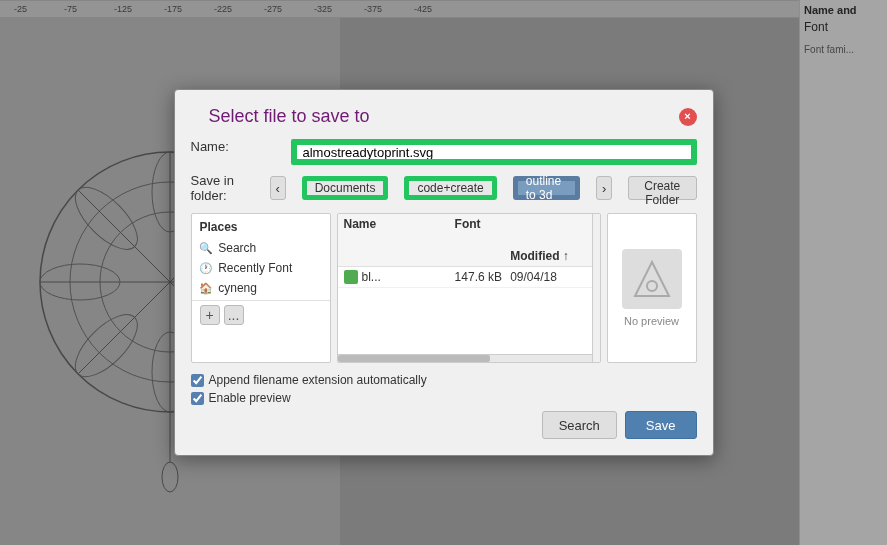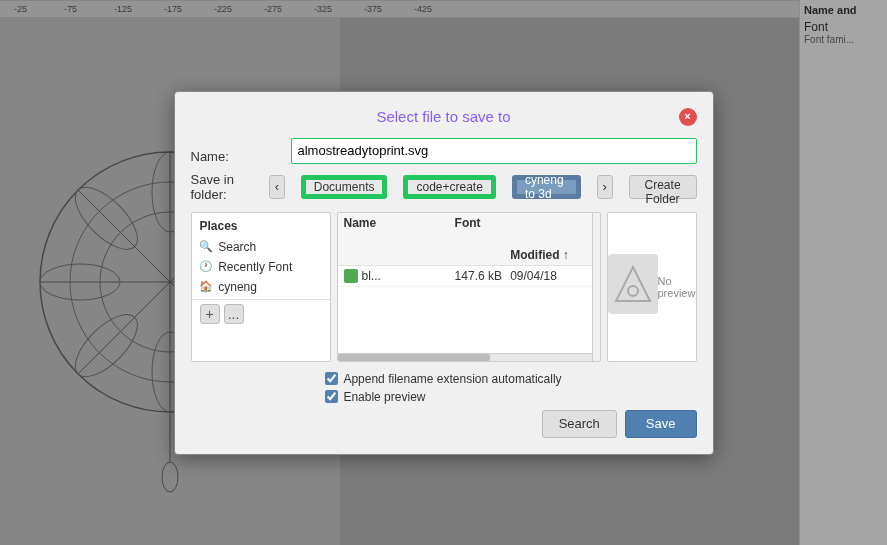--- a/index.html
+++ b/index.html
@@ -68,24 +68,23 @@
     }
 
     .dialog-titlebar {
       display: flex;
       justify-content: space-between;
       align-items: center;
       margin-bottom: 12px;
     }
 
     .dialog-title {
-      font-size: 15px;
-      color: #8b5cf6;
+      font-size: 18px;
+      color: #701a75;
       flex: 1;
-      text-align: center;
     }
 
     .close-btn {
       width: 18px;
       height: 18px;
       background: #e05050;
       border-radius: 50%;
       border: none;
       cursor: pointer;
       display: flex;
@@ -93,34 +92,34 @@
       justify-content: center;
       color: white;
       font-size: 11px;
       font-weight: bold;
       line-height: 1;
     }
 
     
     .form-row {
       display: flex;
-      align-items: flex-end;
+      align-items: flex-start;
       margin-bottom: 8px;
     }
 
     .form-label {
       width: 100px;
       font-size: 13px;
       color: #333;
     }
 
     .name-input {
       flex: 1;
       height: 26px;
-      border: 1px solid #22c55e;
+      border: 6px solid #22c55e;
       border-radius: 2px;
       padding: 2px 6px;
       font-size: 13px;
       background: white;
       outline: none;
     }
 
     
     .folder-row {
       display: flex;
@@ -292,21 +291,21 @@
     .files-col-size-cell { flex: 1; }
     .files-col-modified-cell { flex: 1.5; }
 
     
     .preview-panel {
       width: 90px;
       background: white;
       border: 1px solid #ccc;
       border-radius: 2px;
       display: flex;
-      flex-direction: row;
+      flex-direction: column;
       align-items: center;
       justify-content: center;
       color: #888;
       font-size: 11px;
     }
 
     .preview-icon-area {
       width: 60px;
       height: 60px;
       background: #ddd;
@@ -316,21 +315,20 @@
       justify-content: center;
       margin-bottom: 6px;
     }
 
     
     .options-row {
       display: flex;
       align-items: center;
       justify-content: space-between;
       margin-bottom: 6px;
-      flex-direction: column;
     }
 
     .checkboxes-col {
       display: flex;
       flex-direction: column;
       gap: 4px;
     }
 
     .checkbox-row {
       display: flex;
@@ -466,21 +464,21 @@
     <line x1="140" y1="370" x2="140" y2="420" stroke="#444" stroke-width="1"></line>
     <ellipse cx="140" cy="435" rx="8" ry="15" fill="none" stroke="#444" stroke-width="1"></ellipse>
   </svg>
 </div>
 
 <div class="right-panel">
   <div style="font-size:11px;font-weight:bold;color:#333;margin-bottom:4px;">
     <span>Name and</span>
   </div>
   <div style="font-size:12px;color:#333;">Font</div>
-  <div style="font-size:10px;color:#666;margin-top:0;">Font fami...</div>
+  <div style="font-size:10px;color:#666;margin-top:10px;">Font fami...</div>
 </div>
 
 <div class="modal-overlay">
   <div class="dialog">
 
     <div class="dialog-titlebar">
       <div style="width:18px;"></div>
       <div class="dialog-title">Select file to save to</div>
       <button class="close-btn">×</button>
     </div>
@@ -488,21 +486,21 @@
     <div class="form-row">
       <div class="form-label">Name:</div>
       <input class="name-input" type="text" value="almostreadytoprint.svg" style="">
     </div>
 
     <div class="folder-row">
       <div class="form-label" style="width:100px;font-size:13px;">Save in folder:</div>
       <button class="nav-btn">‹</button>
       <div class="folder-crumb">Documents</div>
       <div class="folder-crumb">code+create</div>
-      <div class="folder-crumb active">cyneng to 3d</div>
+      <div class="folder-crumb active">outline to 3d</div>
       <button class="nav-btn">›</button>
       <button class="create-folder-btn">Create Folder</button>
     </div>
 
     <div class="browser-area">
 
       <div class="places-panel">
         <div class="places-header">Places</div>
         <div class="places-item">
           <span class="places-icon">🔍</span>

